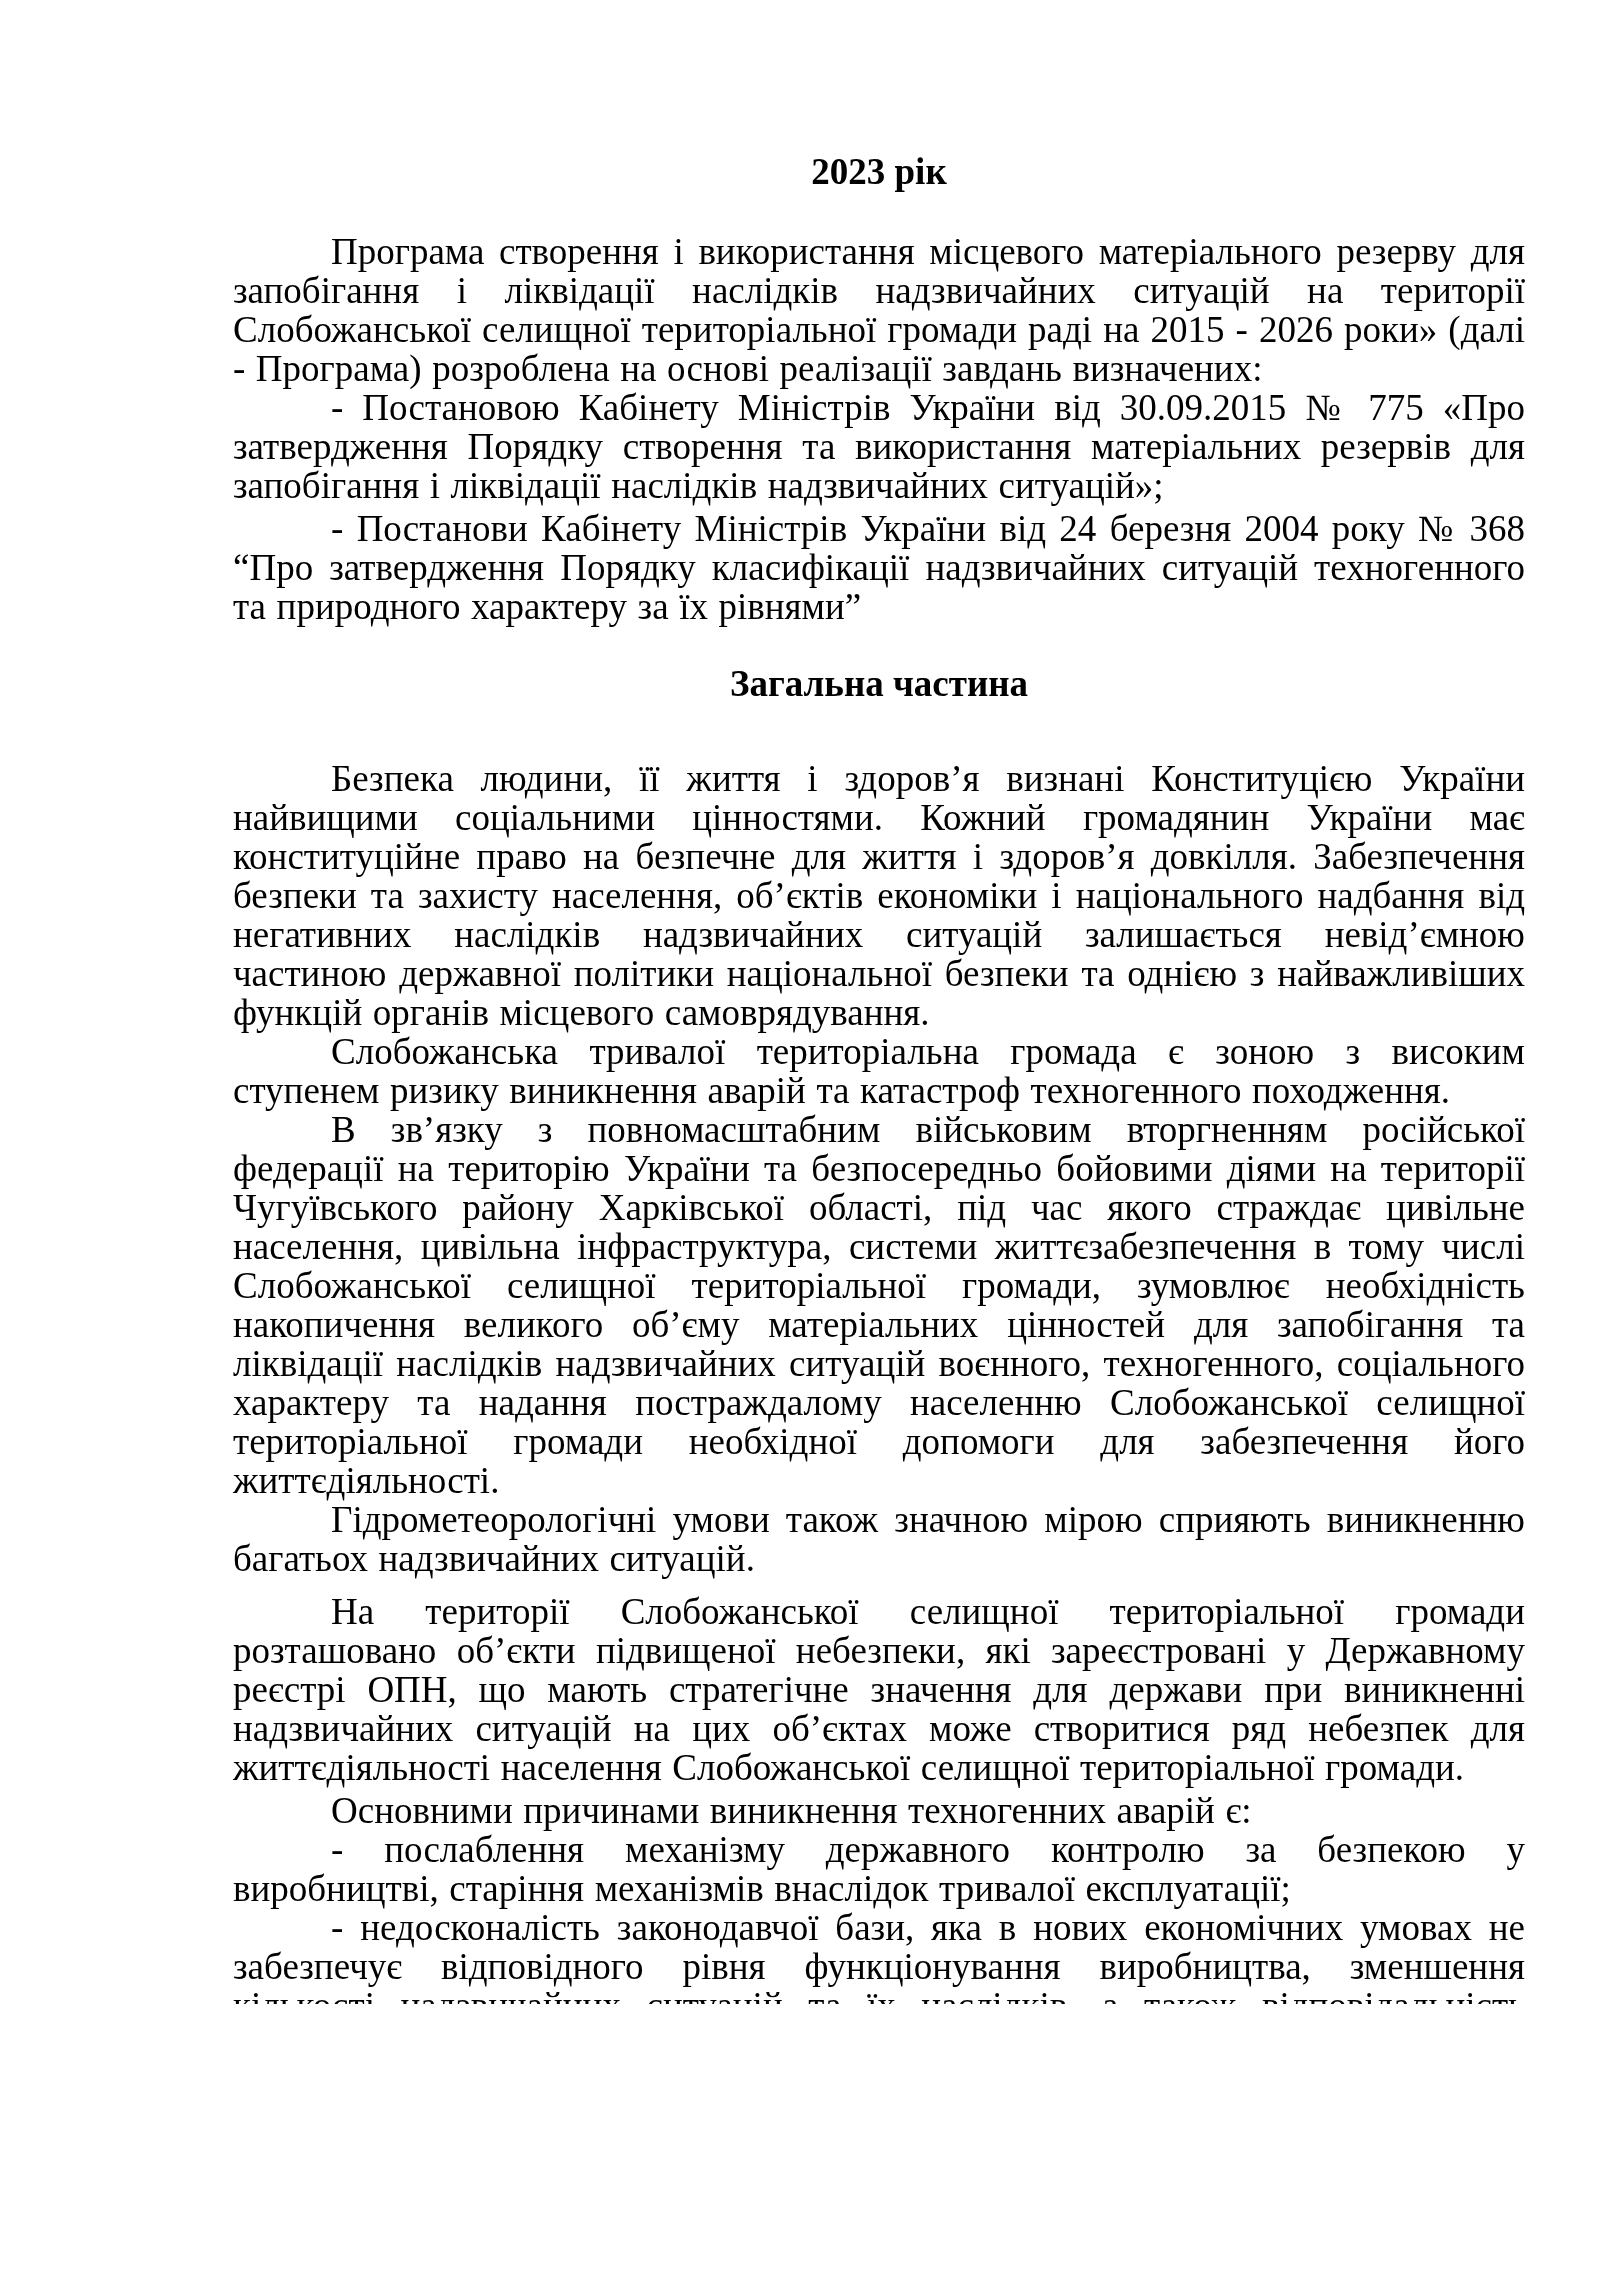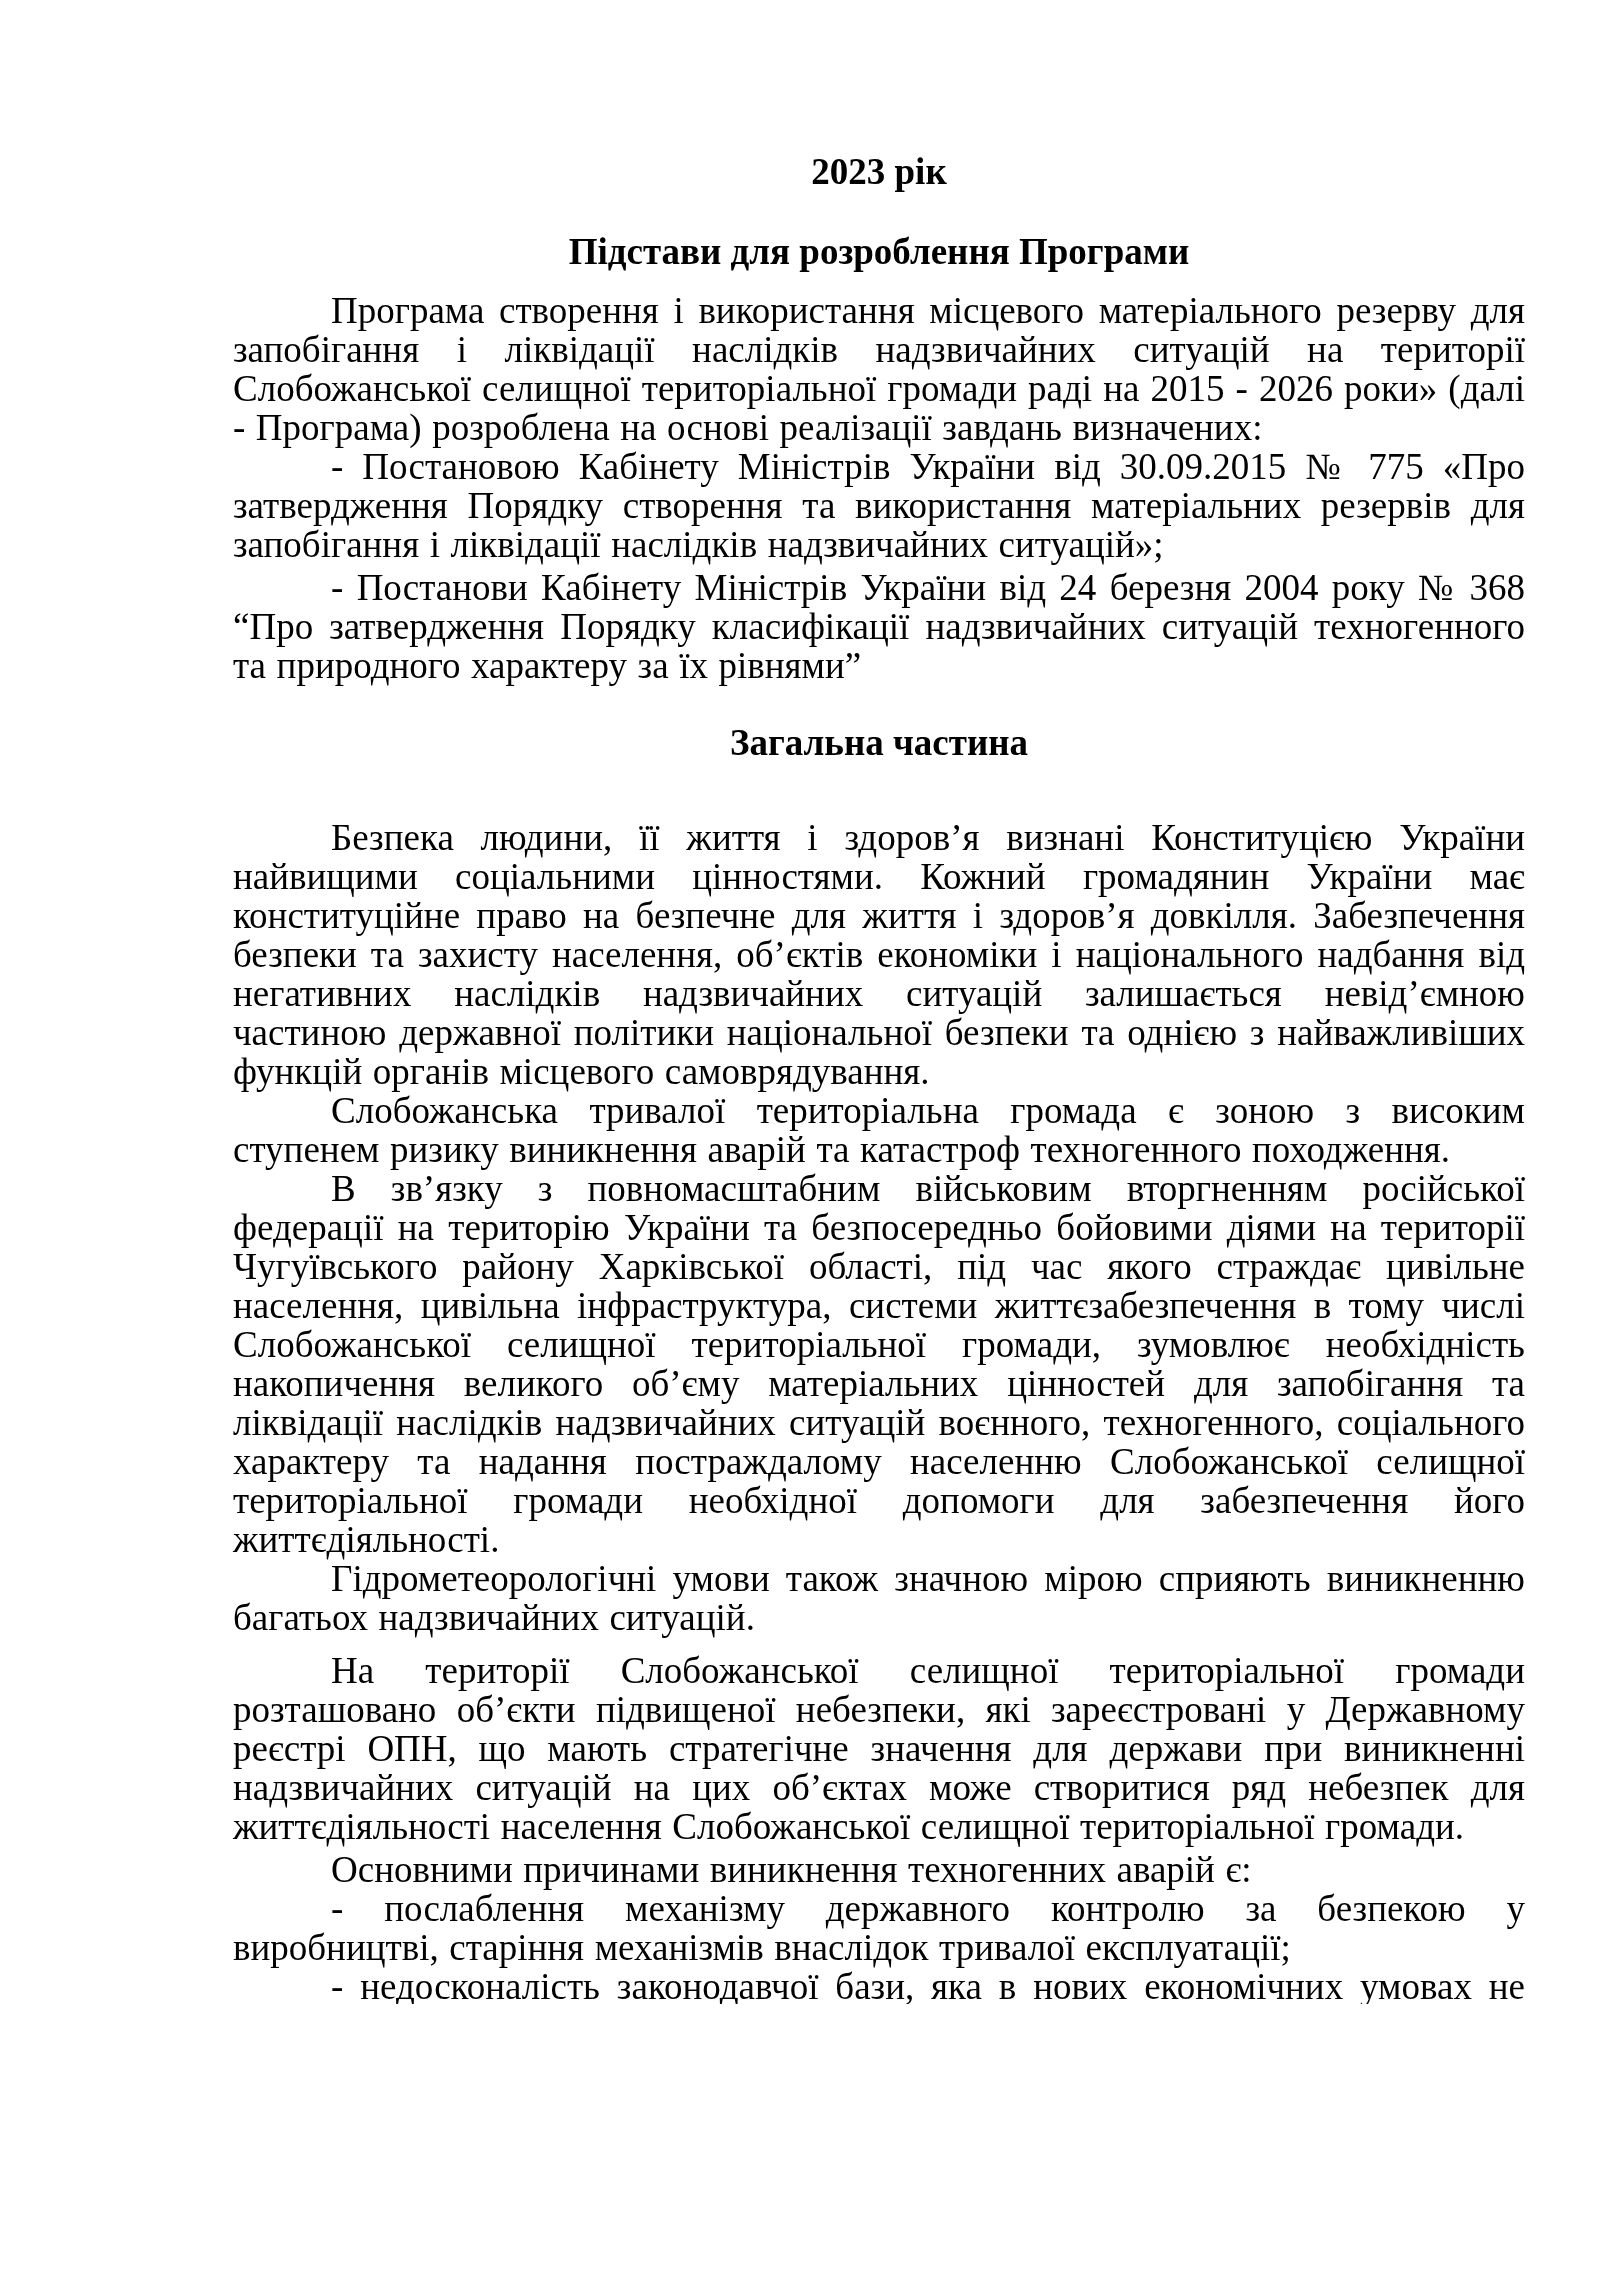--- a/index.html
+++ b/index.html
@@ -49,21 +49,20 @@
     margin-top: 14.4px;
   }
 </style>
 </head>
 <body>
 
 <div class="page">
 
   <h1 class="heading doc-title">2023 рік</h1>
 
-  <h2 class="heading grounds-heading">Підстави для розроблення Програми</h2>
 
   <p class="para">Програма створення і використання місцевого матеріального резерву для запобігання і ліквідації наслідків надзвичайних ситуацій на території Слобожанської селищної територіальної громади раді на 2015 - 2026 роки» (далі - Програма) розроблена на основі реалізації завдань визначених:</p>
 
 
 
   <p class="para">- Постановою Кабінету Міністрів України від 30.09.2015 № 775 «Про затвердження Порядку створення та використання матеріальних резервів для запобігання і ліквідації наслідків надзвичайних ситуацій»;</p>
 
   <p class="para spaced-top">- Постанови Кабінету Міністрів України від 24 березня 2004 року № 368 “Про затвердження Порядку класифікації надзвичайних ситуацій техногенного та природного характеру за їх рівнями”</p>
 
   <h2 class="heading general-heading">Загальна частина</h2>

